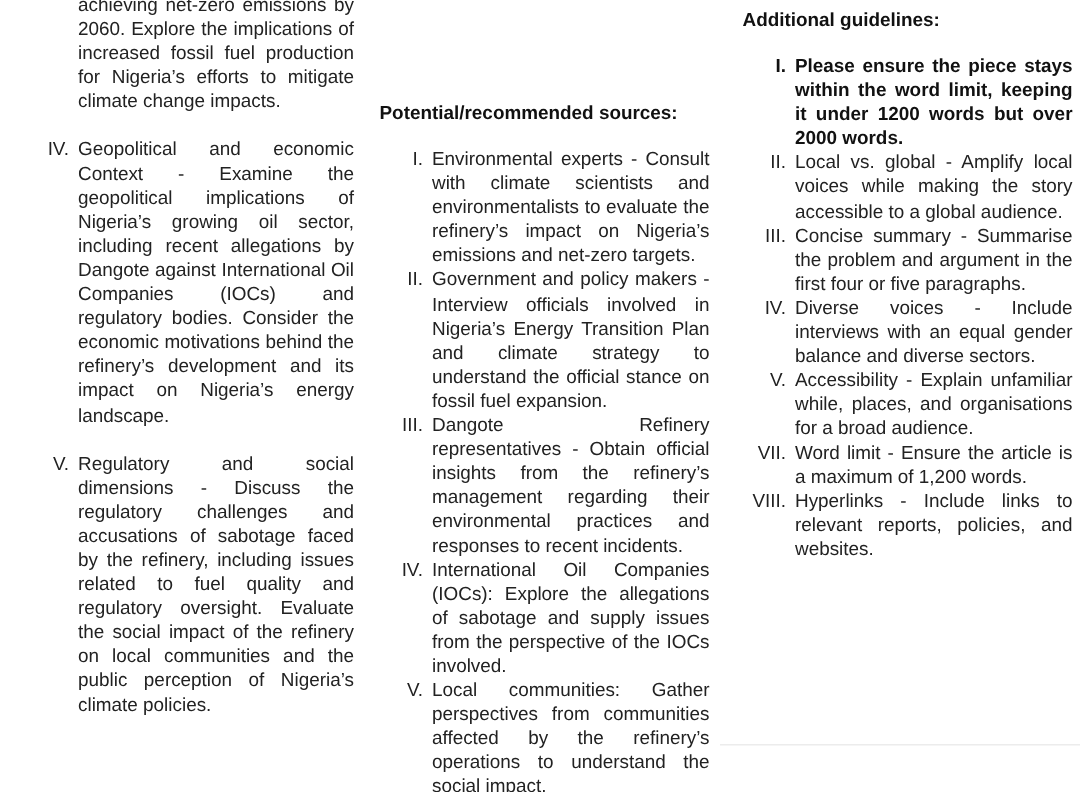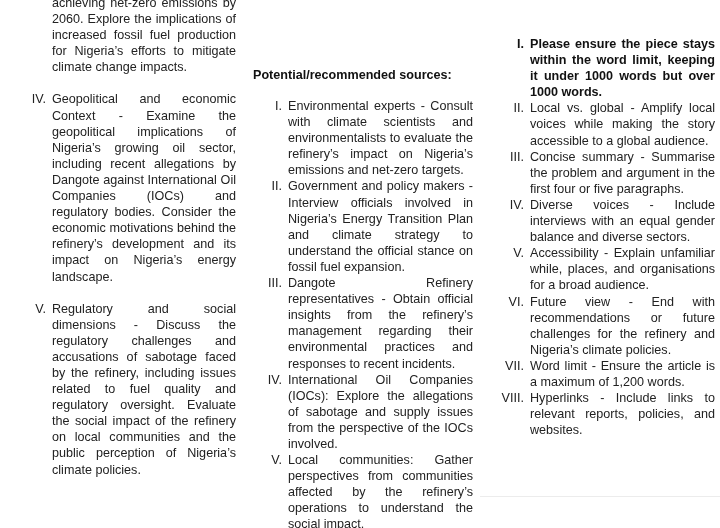--- a/index.html
+++ b/index.html
@@ -106,46 +106,43 @@
       <span class="txt">International Oil Companies (IOCs): Explore the allegations of sabotage and supply issues from the perspective of the IOCs involved.</span>
     </li>
     <li>
       <span class="num">V.</span>
       <span class="txt">Local communities: Gather perspectives from communities affected by the refinery’s operations to understand the social impact.</span>
     </li>
   </ol>
 </div>
 
 <div class="panel" id="panel-right">
+  <div class="heading" id="right-heading">Additional guidelines:</div>
   <ol class="roman" id="right-list">
     <li class="bold">
       <span class="num">I.</span>
-      <span class="txt">Please ensure the piece stays within the word limit, keeping it under 1000 words but over 1000 words.</span>
+      <span class="txt">Please ensure the piece stays within the word limit, keeping it under 1200 words but over 2000 words.</span>
     </li>
     <li>
       <span class="num">II.</span>
       <span class="txt">Local vs. global - Amplify local voices while making the story accessible to a global audience.</span>
     </li>
     <li>
       <span class="num">III.</span>
       <span class="txt">Concise summary - Summarise the problem and argument in the first four or five paragraphs.</span>
     </li>
     <li>
       <span class="num">IV.</span>
       <span class="txt">Diverse voices - Include interviews with an equal gender balance and diverse sectors.</span>
     </li>
     <li>
       <span class="num">V.</span>
       <span class="txt">Accessibility - Explain unfamiliar while, places, and organisations for a broad audience.</span>
     </li>
     <li>
-      <span class="num">VI.</span>
-      <span class="txt">Future view - End with recommendations or future challenges for the refinery and Nigeria’s climate policies.</span>
-    </li>
-    <li>
       <span class="num">VII.</span>
       <span class="txt">Word limit - Ensure the article is a maximum of 1,200 words.</span>
     </li>
     <li>
       <span class="num">VIII.</span>
       <span class="txt">Hyperlinks - Include links to relevant reports, policies, and websites.</span>
     </li>
   </ol>
 </div>
 

